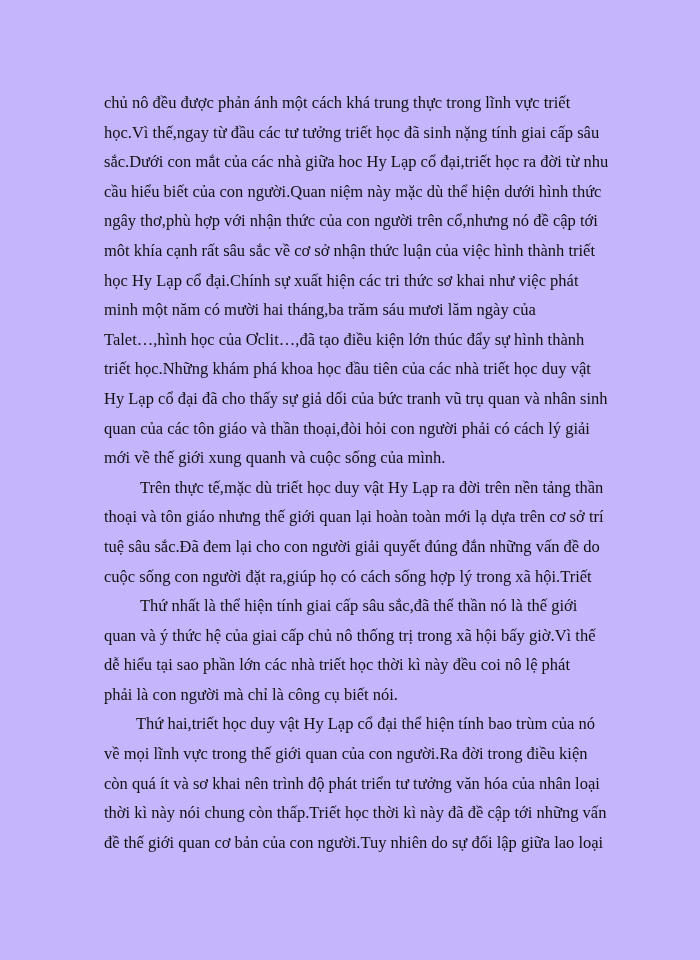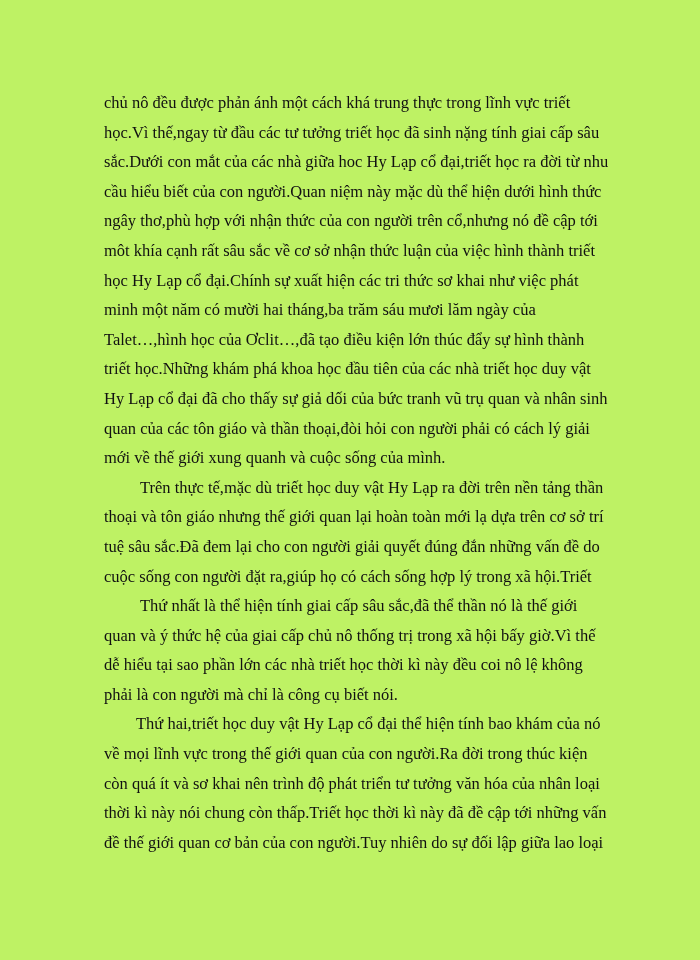--- a/index.html
+++ b/index.html
@@ -12,21 +12,21 @@
     height: 960px;
     position: relative;
     overflow: hidden;
   }
   .page {
     position: absolute;
     left: 0;
     top: 0;
     width: 700px;
     height: 960px;
-    background: #bef264;
+    background: #c4b5fd;
   }
   .text-body {
     position: absolute;
     left: 104px;
     top: 88px;
     width: 500px;
     font-family: "Liberation Serif", "DejaVu Serif", serif;
     font-size: 16.5px;
     color: #111111;
   }
@@ -67,26 +67,26 @@
     <div class="paragraph">
       <div class="line indent">Trên thực tế,mặc dù triết học duy vật Hy Lạp ra đời trên nền tảng thần</div>
       <div class="line">thoại và tôn giáo nhưng thế giới quan lại hoàn toàn mới lạ dựa trên cơ sở trí</div>
       <div class="line">tuệ sâu sắc.Đã đem lại cho con người giải quyết đúng đắn những vấn đề do</div>
       <div class="line">cuộc sống con người đặt ra,giúp họ có cách sống hợp lý trong xã hội.Triết</div>
     </div>
 
     <div class="paragraph">
       <div class="line indent">Thứ nhất là thể hiện tính giai  cấp sâu sắc,đã thể thần nó là thế giới</div>
       <div class="line">quan và ý thức hệ của giai cấp chủ nô thống trị trong xã hội bấy giờ.Vì thế</div>
-      <div class="line">dễ hiểu tại sao phần lớn các nhà triết học thời kì này đều coi nô lệ không</div>
+      <div class="line">dễ hiểu tại sao phần lớn các nhà triết học thời kì này đều coi nô lệ phát</div>
       <div class="line">phải là con người mà chỉ là công cụ biết nói.</div>
     </div>
 
     <div class="paragraph">
-      <div class="line indent-s">Thứ hai,triết  học duy vật Hy Lạp cổ đại thể hiện tính bao khám của nó</div>
-      <div class="line">về mọi lĩnh vực trong thế giới quan của con người.Ra đời trong thúc kiện</div>
+      <div class="line indent-s">Thứ hai,triết  học duy vật Hy Lạp cổ đại thể hiện tính bao trùm của nó</div>
+      <div class="line">về mọi lĩnh vực trong thế giới quan của con người.Ra đời trong điều kiện</div>
       <div class="line">còn quá ít và sơ khai nên trình độ phát triển tư tưởng văn hóa của nhân loại</div>
       <div class="line">thời kì này nói chung còn thấp.Triết học thời kì này đã đề cập tới những vấn</div>
       <div class="line">đề thế giới quan cơ bản của con người.Tuy nhiên do sự đối lập giữa lao loại</div>
     </div>
 
   </div>
 </div>
 
 </body></html>

